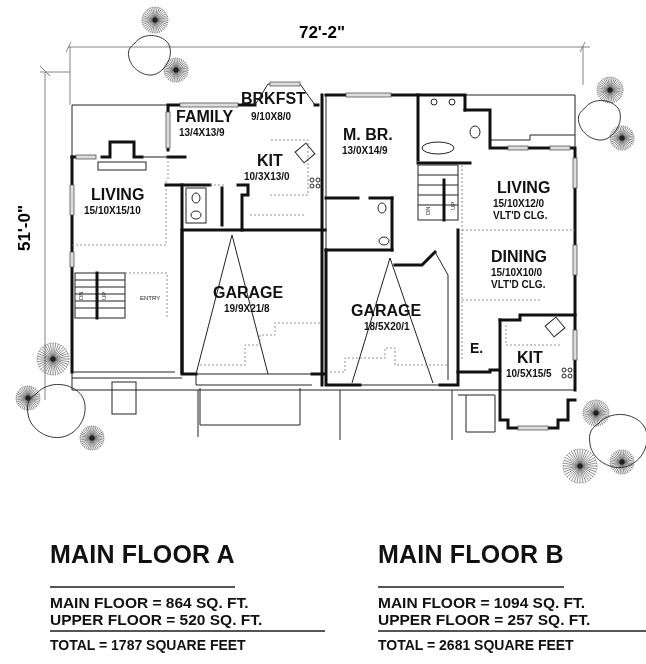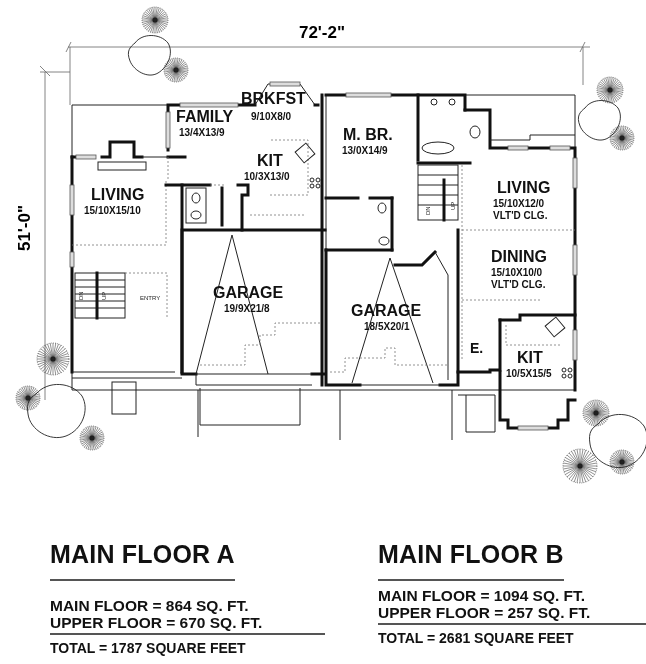--- a/index.html
+++ b/index.html
@@ -9,21 +9,21 @@
     .wall { stroke: #111; stroke-width: 3; fill: none; stroke-linecap: square; }
     .thin { stroke: #222; stroke-width: 1; fill: none; }
     .dim  { stroke: #666; stroke-width: 0.8; fill: none; }
     .dash { stroke: #777; stroke-width: 0.8; fill: none; stroke-dasharray: 2 2; }
     .win  { fill: #ddd; stroke: #555; stroke-width: 0.8; }
     .room-name { font-family: "Liberation Sans", sans-serif; font-weight: bold; fill: #111; }
     .room-dim  { font-family: "Liberation Sans", sans-serif; font-weight: bold; fill: #111; }
     .small { font-family: "Liberation Sans", sans-serif; fill: #222; font-size: 6px; }
     .summary { position: absolute; top: 540px; }
     .summary .title { font-weight: bold; font-size: 25px; letter-spacing: 0.2px;
-                      border-bottom: 2px solid #555; padding-bottom: 11px; display: inline-block; line-height: 28px; }
+                      border-bottom: 2px solid #555; padding-bottom: 18px; display: inline-block; line-height: 28px; }
     .summary .line { font-weight: bold; font-size: 15.5px; line-height: 17px; white-space: nowrap; }
     .summary .rule { height: 0; border-top: 2px solid #555; margin: 2px 0 4px 0; }
     .summary .total { font-weight: bold; font-size: 14px; line-height: 19px; white-space: nowrap; }
     #sum-a { left: 50px; width: 275px; }
     #sum-b { left: 378px; width: 275px; }
   </style>
 </head>
 <body>
 
 <svg id="plan" width="646" height="530" viewBox="0 0 646 530">
@@ -625,22 +625,22 @@
     <text class="room-name" x="517" y="363" font-size="16">KIT</text>
     <text class="room-dim" x="506" y="377" font-size="10">10/5X15/5</text>
     <text class="room-name" x="470" y="353" font-size="14">E.</text>
     <text class="small" x="430" y="215" transform="rotate(-90 430 215)">DN</text>
     <text class="small" x="455" y="210" transform="rotate(-90 455 210)">UP</text>
   </g>
 </svg>
 
 <div class="summary" id="sum-a">
   <div class="title">MAIN FLOOR A</div>
-  <div class="line" style="margin-top:16px;">MAIN FLOOR = 864 SQ. FT.</div>
-  <div class="line">UPPER FLOOR = 670 SQ. FT.</div>
+  <div class="line" style="margin-top:6px;">MAIN FLOOR = 864 SQ. FT.</div>
+  <div class="line">UPPER FLOOR = 520 SQ. FT.</div>
   <div class="rule"></div>
   <div class="total">TOTAL = 1787 SQUARE FEET</div>
 </div>
 
 <div class="summary" id="sum-b">
   <div class="title">MAIN FLOOR B</div>
   <div class="line" style="margin-top:6px;">MAIN FLOOR = 1094 SQ. FT.</div>
   <div class="line">UPPER FLOOR = 257 SQ. FT.</div>
   <div class="rule"></div>
   <div class="total">TOTAL = 2681 SQUARE FEET</div>

